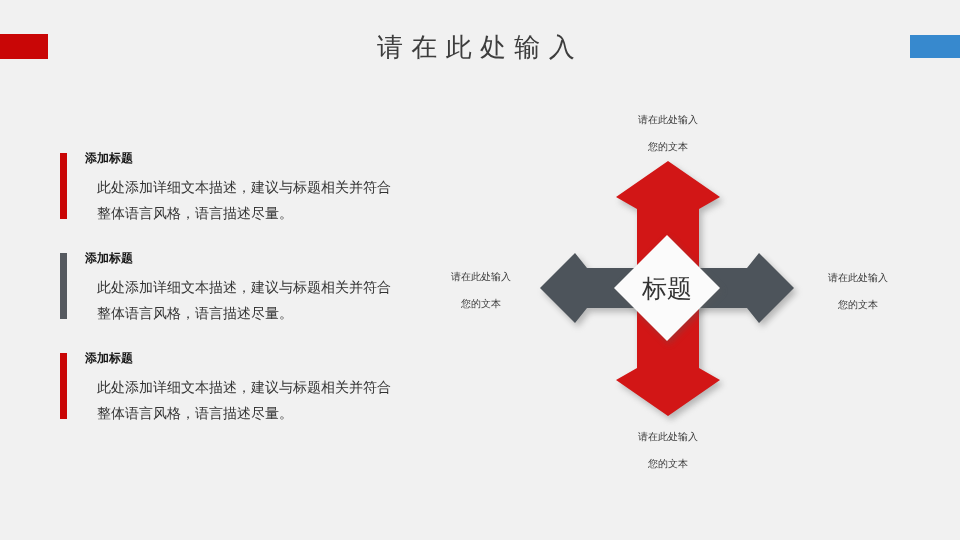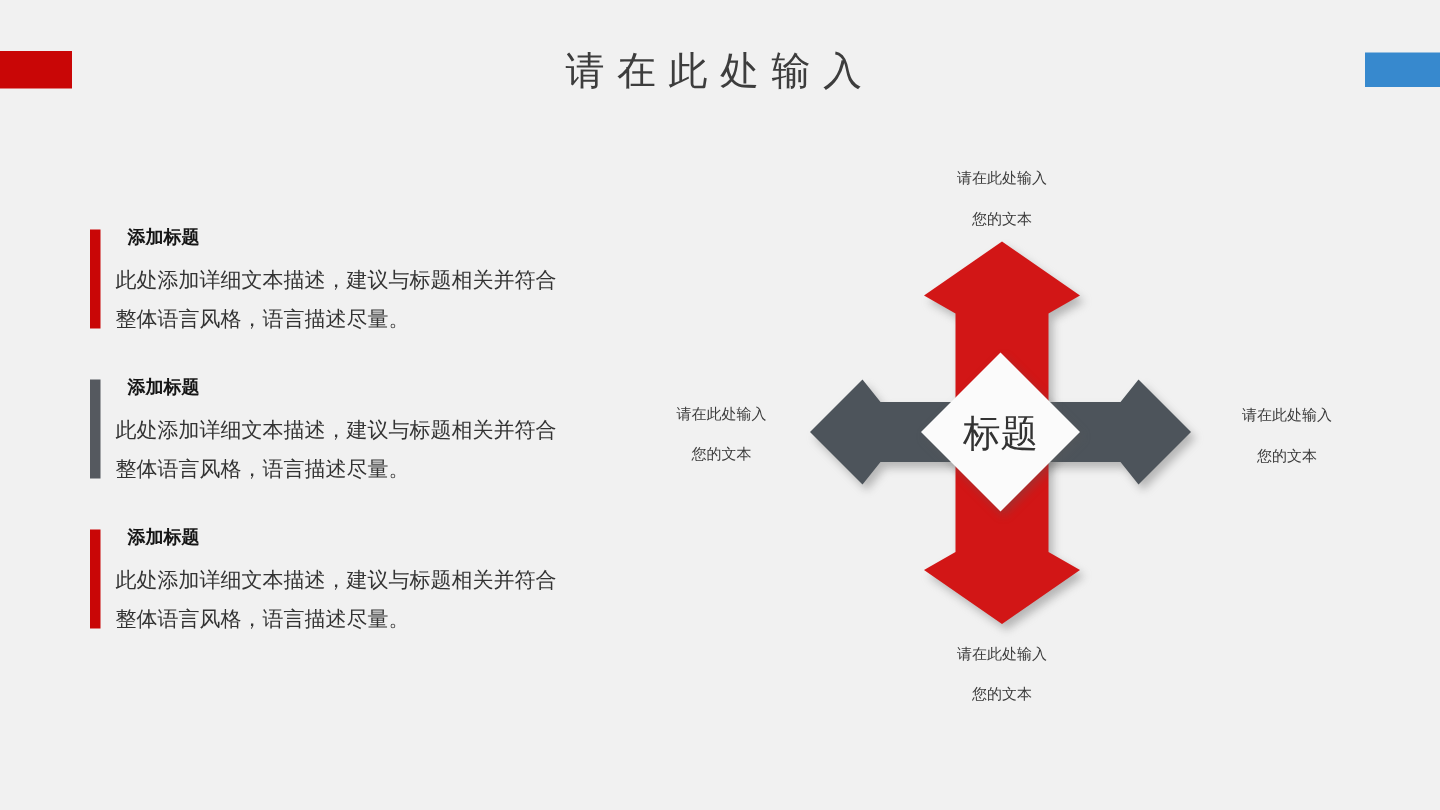--- a/index.html
+++ b/index.html
@@ -35,21 +35,21 @@
   .block-3{top:350px;}
   .block .bar{
     position:absolute;left:0;top:3px;width:7px;height:66px;
     background:var(--accent-red,#CB0505);
   }
   .block-title{
     margin:0 0 7px 25px;
     font-size:12px;font-weight:bold;color:#161616;
   }
   .block-body{
-    margin-left:17px;width:296px;
+    margin-left:37px;width:296px;
     font-size:14px;line-height:26px;color:#333;
   }
 
   
   .diagram{
     position:absolute;left:0;top:0;width:960px;height:540px;
   }
   .h-arrow{fill:var(--arrow-gray,#4D545B);filter:drop-shadow(3px 4px 3px rgba(110,110,110,0.45));}
   .v-arrow{fill:var(--arrow-red,#D21616);filter:drop-shadow(3px 4px 3px rgba(110,110,110,0.45));}
   .diamond{fill:var(--diamond-fill,#FBFBFB);filter:drop-shadow(2px 3px 3px rgba(90,90,90,0.35));}

